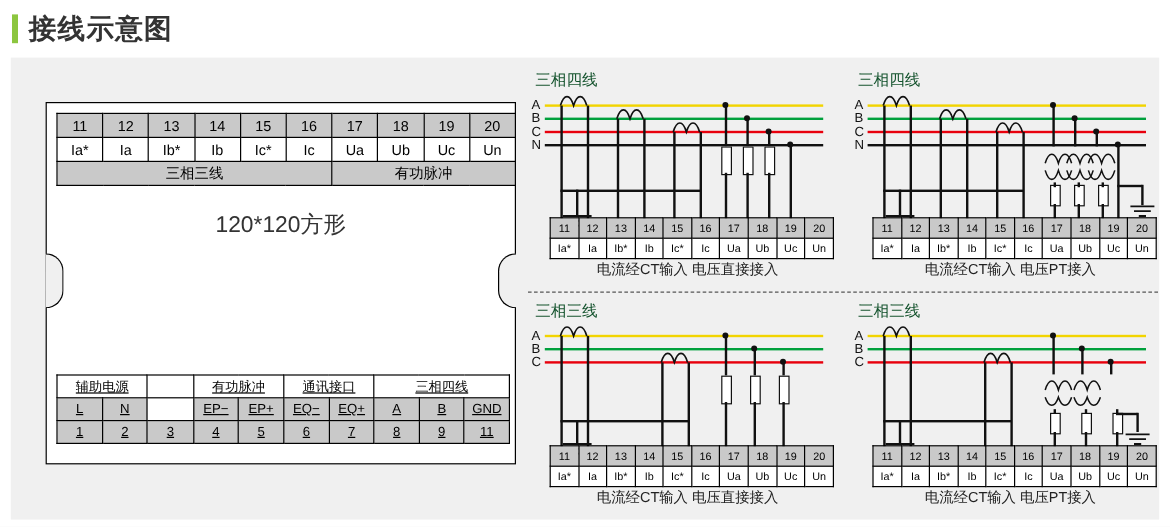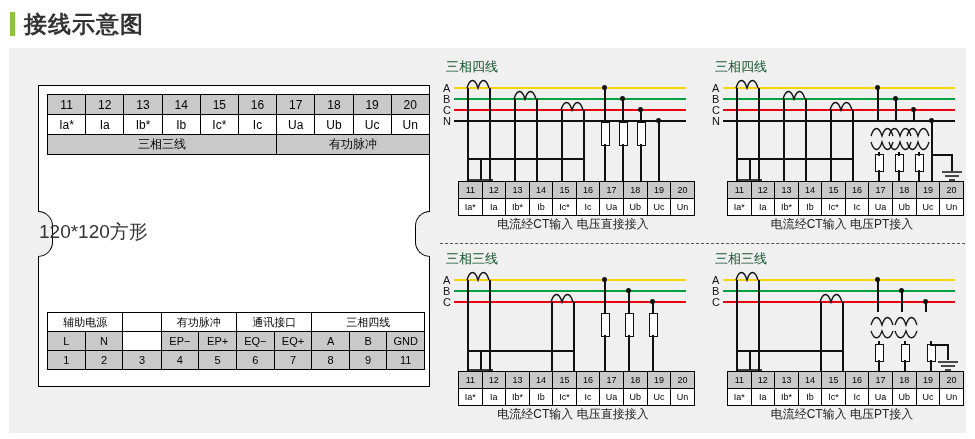--- a/index.html
+++ b/index.html
@@ -24,24 +24,24 @@
   table.tbl td{border:1px solid #000;text-align:center;font-size:11px;color:#000;padding:0;height:18px;}
   .grey{background:#c9c9c9;}
   .white{background:#ffffff;}
 
   .top-table{position:absolute;left:8px;top:8px;width:372px;}
   .top-table td{width:37.2px;}
   .top-table tr.r1 td{height:19px;font-size:12px;}
   .top-table tr.r2 td{height:19px;font-size:12px;}
   .top-table tr.r3 td{height:19px;font-size:12px;}
 
-  .bot-table{position:absolute;left:8px;top:226px;width:372px;}
+  .bot-table{position:absolute;left:8px;top:226px;width:372px;text-decoration:underline;}
   .bot-table td{height:20px;font-size:12px;}
 
-  .center-text{position:absolute;left:0;top:88px;width:390px;color:#333;font-size:19px;line-height:27px;margin-top:44px;}
+  .center-text{position:absolute;left:0;top:88px;width:390px;text-align:center;color:#333;font-size:19px;line-height:27px;}
 
   
   .quad{position:absolute;}
   .q-title{font-size:13px;color:#14532d;font-weight:normal;}
   .q-caption{font-size:12px;color:#222;text-align:center;}
 
   .divider{position:absolute;left:440px;top:243px;width:520px;height:0;border-top:1px dashed #555;}
 
   
   .plabel{position:absolute;font-size:11px;color:#111;}

